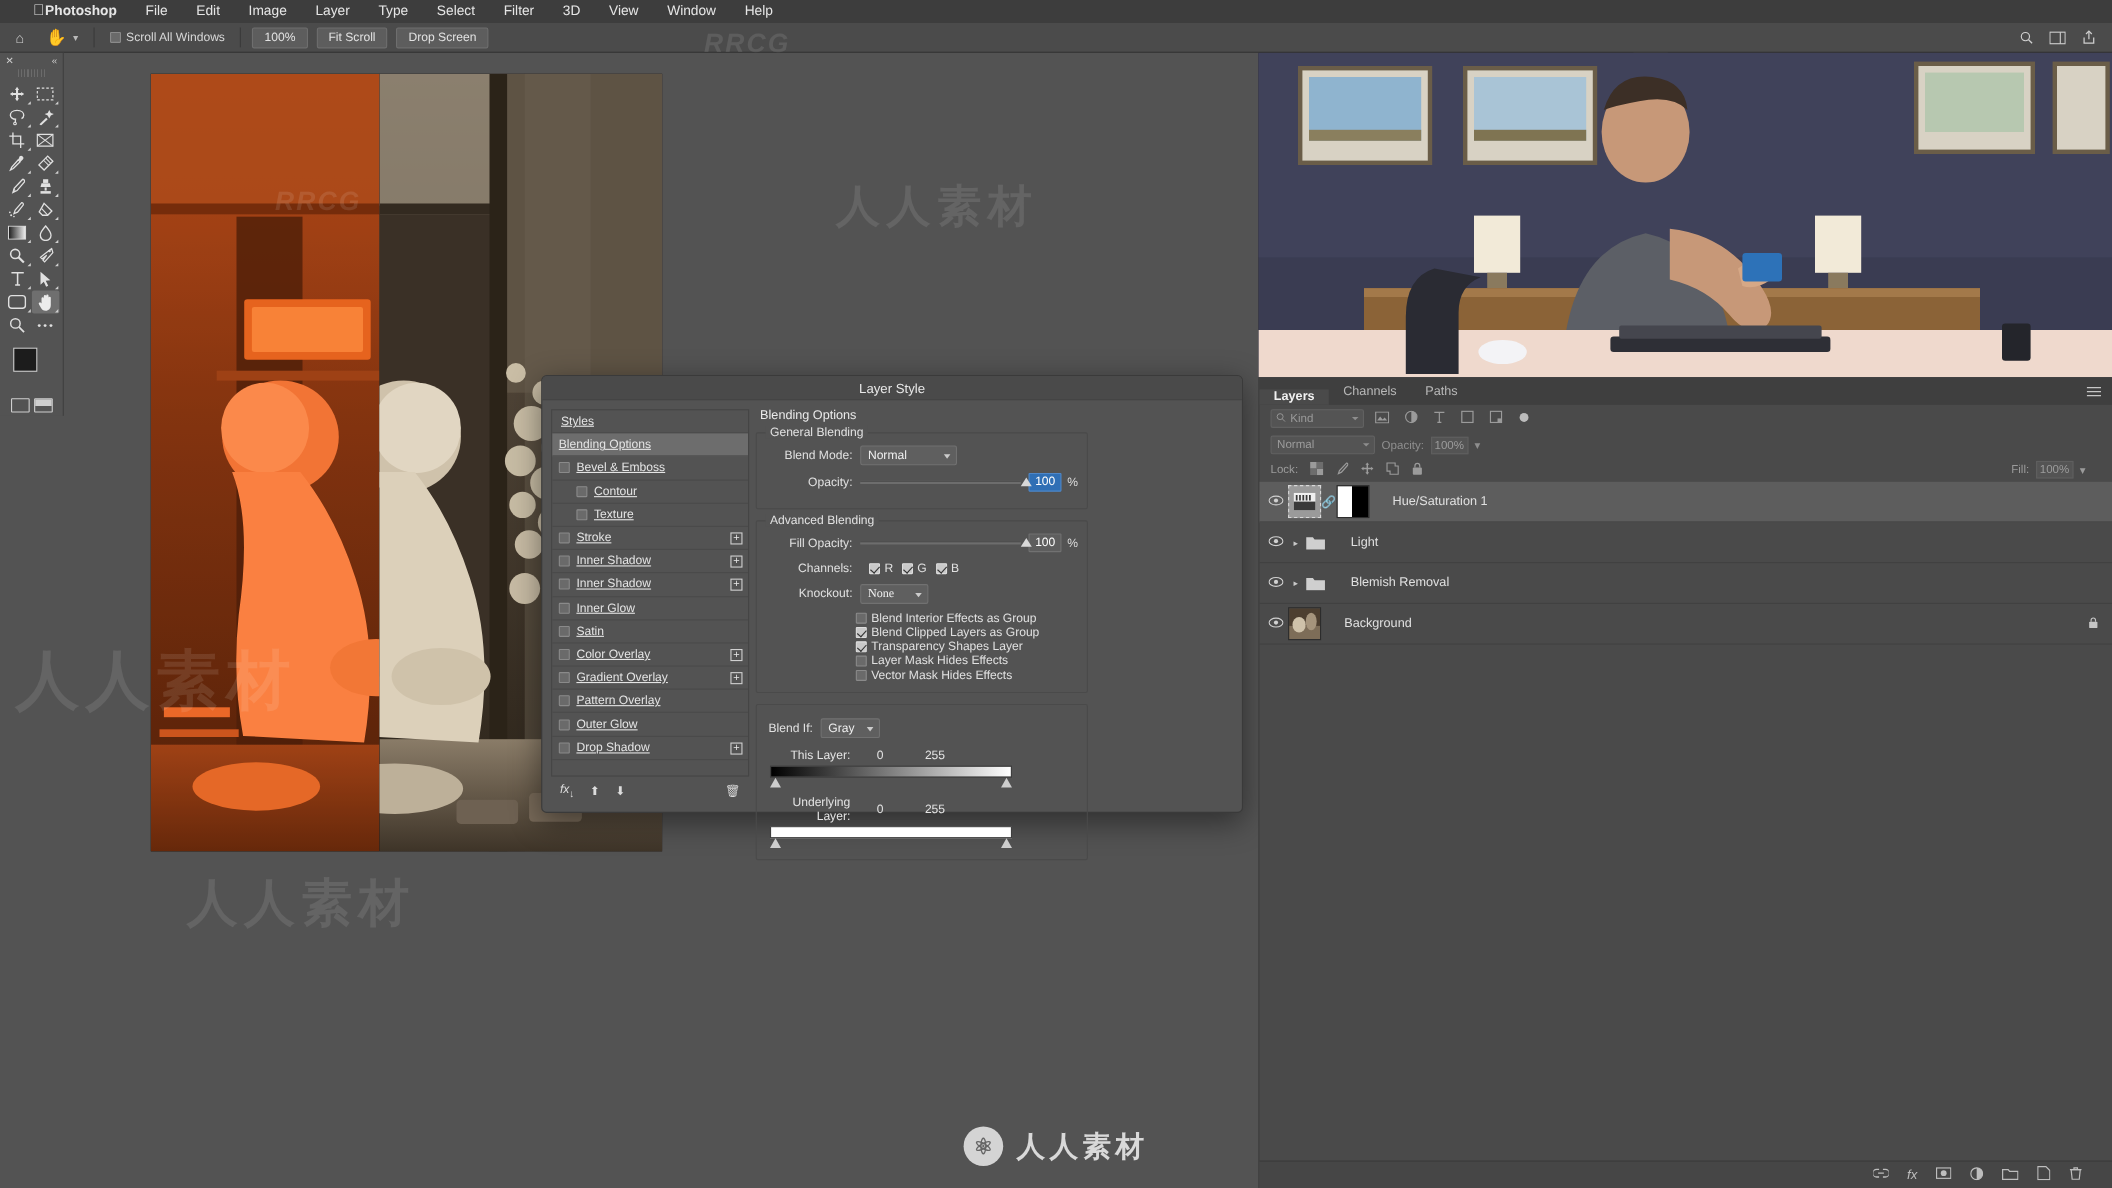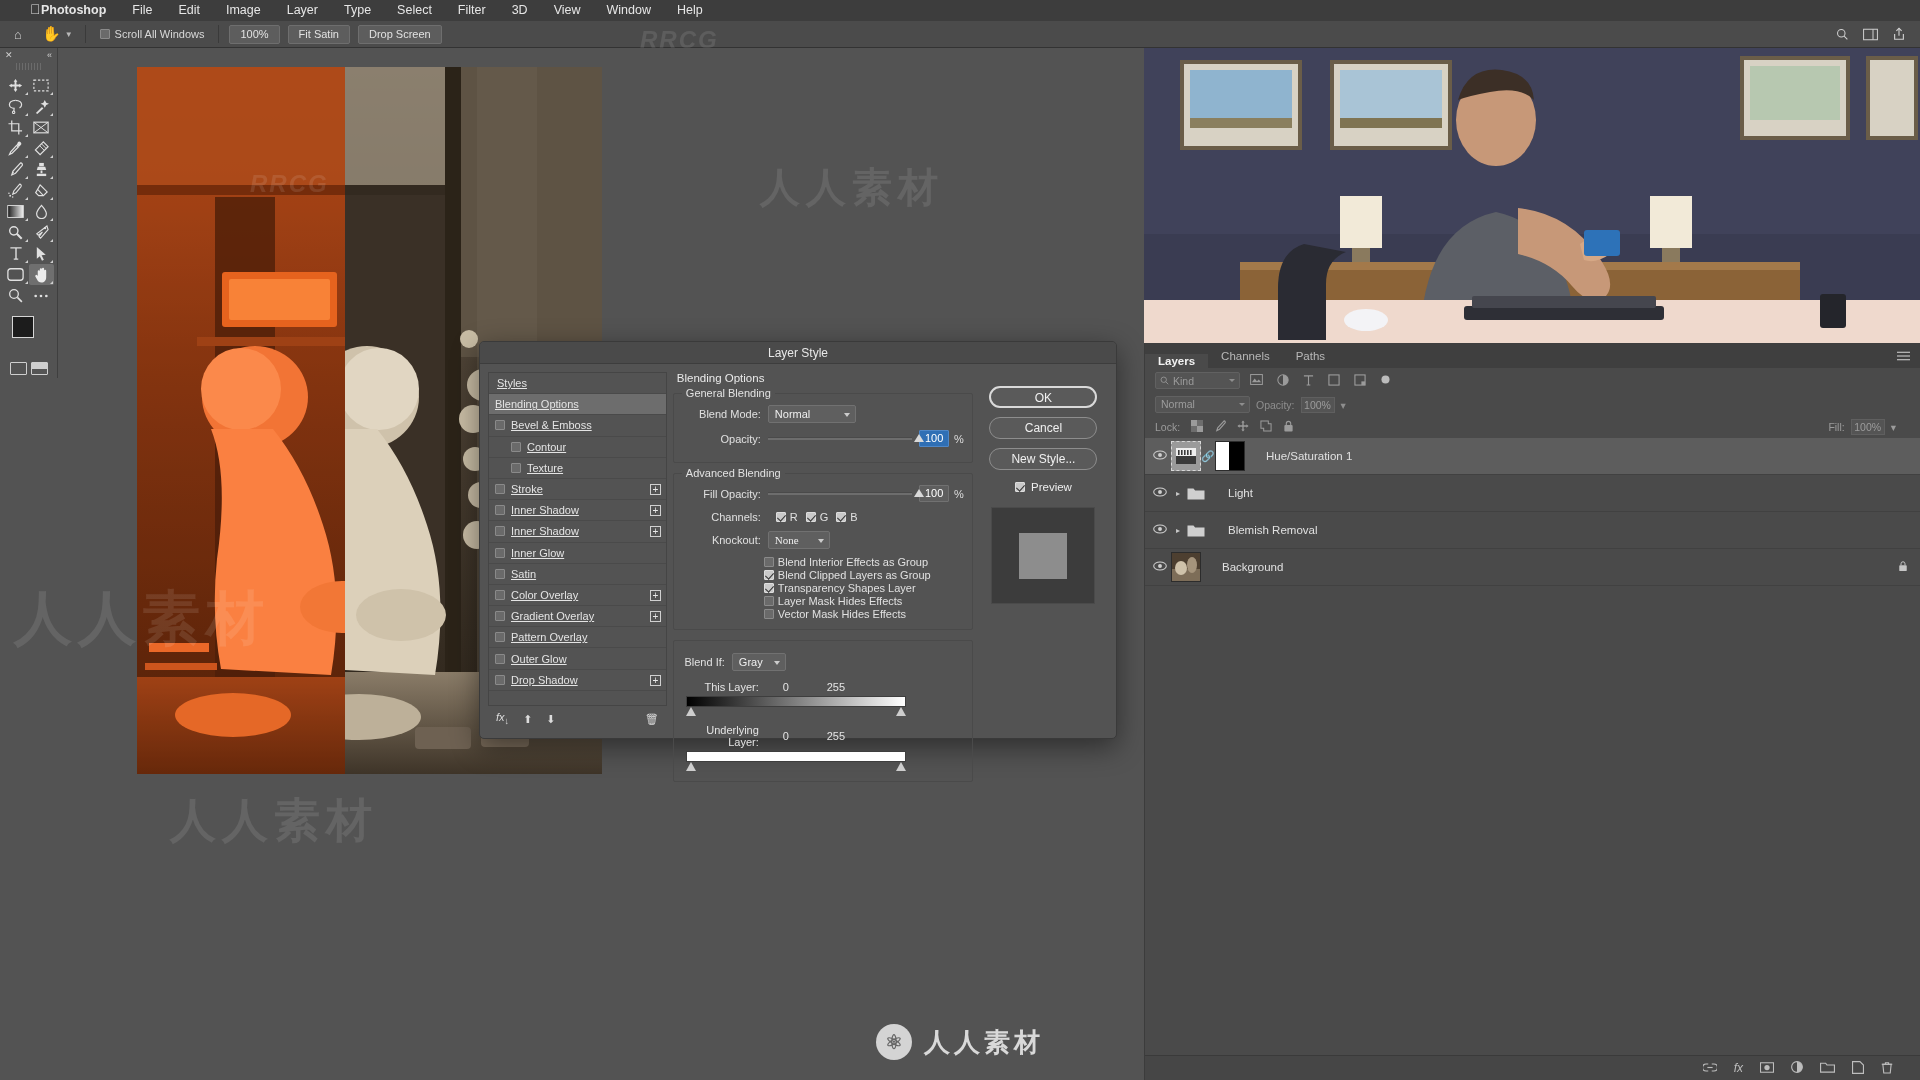--- a/index.html
+++ b/index.html
@@ -84,21 +84,21 @@
     overflow:hidden; background:#2a221c;
   }
   .photo-left, .photo-right { position:absolute; top:0; height:707px; }
   .photo-left { left:0; width:208px; }
   .photo-right{ left:208px; width:257px; }
   .cursor-hand { position:absolute; left:374px; top:558px; font-size:20px; color:#e8e8e8;
                  text-shadow:0 0 2px #000; }
 
   
   .dialog {
-    position:absolute; left:479px; top:341px; width:638px; height:398px;
+    position:absolute; left:492px; top:341px; width:638px; height:398px;
     background:#535353; border:1px solid #3a3a3a; border-radius:5px;
     box-shadow:0 8px 28px rgba(0,0,0,.45);
     color:#e4e4e4; font-size:11px;
   }
   .dlg-title {
     height:22px; background:#4a4a4a; border-radius:4px 4px 0 0;
     display:flex; align-items:center; justify-content:center;
     font-size:12px; color:#e8e8e8; border-bottom:1px solid #3d3d3d;
   }
   .dlg-body { display:flex; height:376px; padding:8px; gap:6px; }
@@ -311,21 +311,21 @@
       <span class="ob-hand">✋</span>
       <span class="ob-caret">▼</span>
     </div>
     <div class="ob-sep"></div>
     <div class="ob-check">
       <span class="cbox"></span>
       <span>Scroll All Windows</span>
     </div>
     <div class="ob-sep"></div>
     <div class="ob-btn">100%</div>
-    <div class="ob-btn">Fit Satin</div>
+    <div class="ob-btn">Fit Scroll</div>
     <div class="ob-btn">Drop Screen</div>
     <div class="ob-right">
       <span>
         <svg width="13" height="13" viewBox="0 0 16 16">
             <circle cx="6.5" cy="6.5" r="4.6" fill="none" stroke="#cfcfcf" stroke-width="1.3"></circle>
             <line x1="10" y1="10" x2="14" y2="14" stroke="#cfcfcf" stroke-width="1.4"></line>
           </svg>
       </span>
       <span>
         <svg width="15" height="13" viewBox="0 0 18 14">
@@ -797,32 +797,20 @@
             <span class="bi-v1">255</span>
           </div>
           <div class="ramp white"></div>
           <div class="ramp-knobs">
             <i class="knob" style="left:0px;"></i>
             <i class="knob" style="left:210px;"></i>
           </div>
         </div>
       </div>
 
-      <div class="btn-col">
-        <div class="pbtn primary">OK</div>
-        <div class="pbtn">Cancel</div>
-        <div class="pbtn">New Style...</div>
-        <div class="prev-row">
-          <span class="cbox on"></span>
-          <span>Preview</span>
-        </div>
-        <div class="preview-thumb">
-          <div class="preview-inner"></div>
-        </div>
-      </div>
 
     </div>
   </div>
 
   <div class="dock-strip">
     <div class="dock-top-x">
       <span>✕</span>
       <span>»</span>
     </div>
     <div class="dk">

